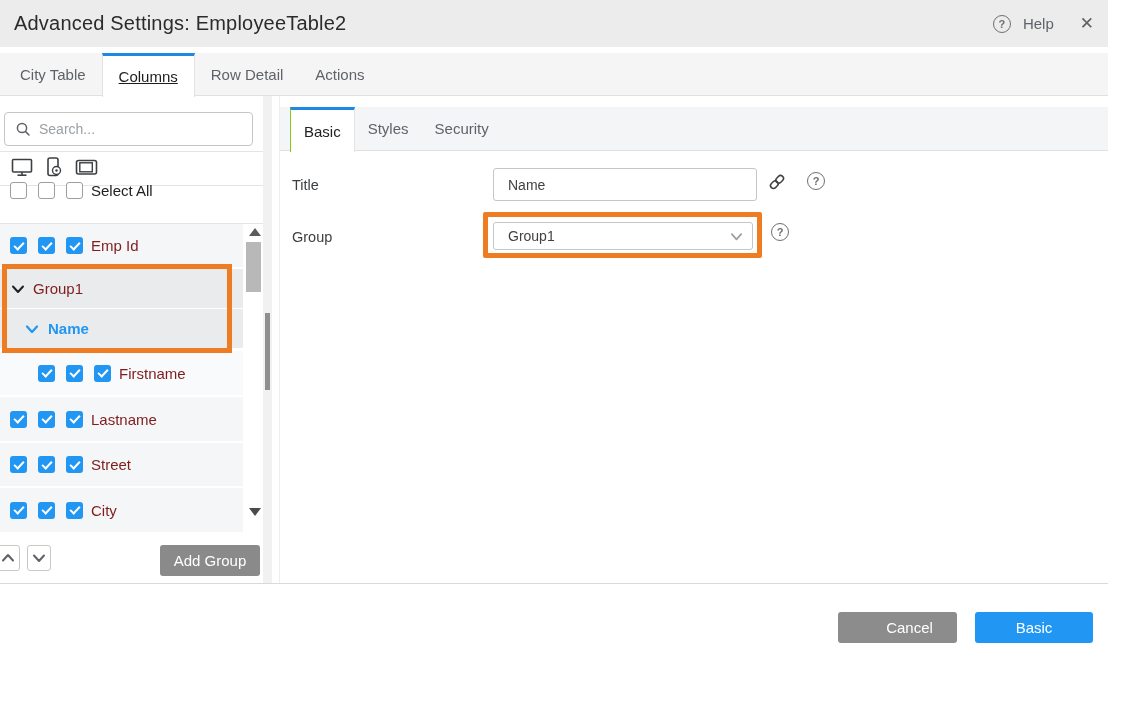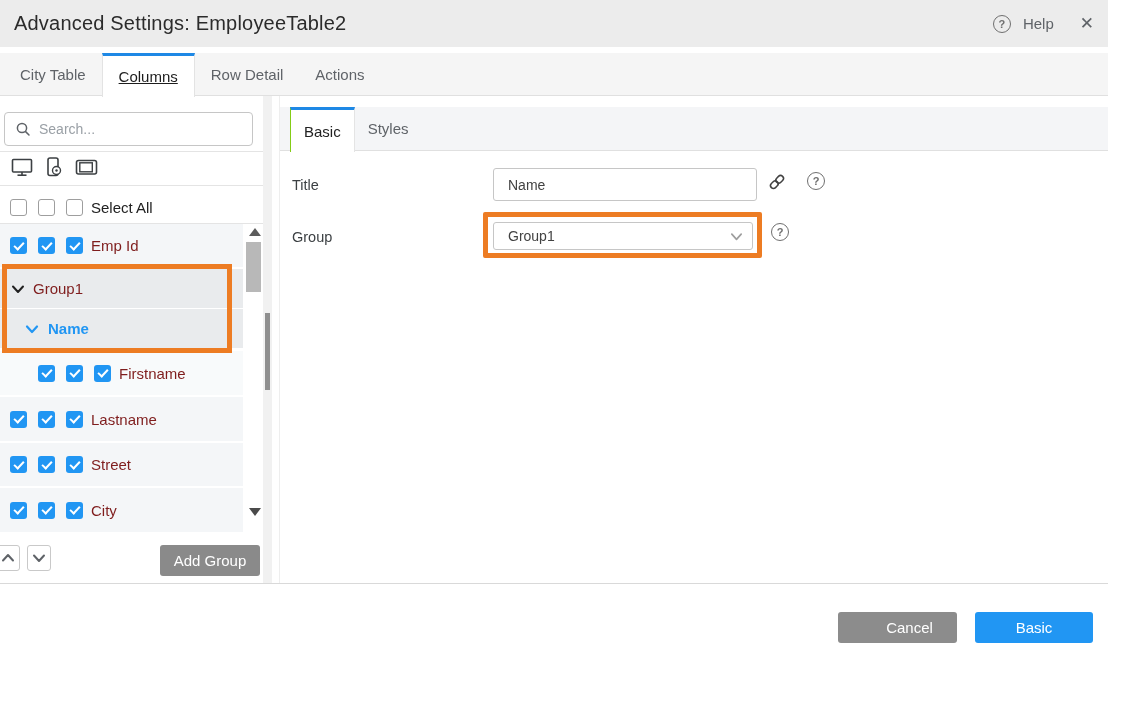--- a/index.html
+++ b/index.html
@@ -31,21 +31,21 @@
   .sidebar { position:absolute; left:0; top:96px; width:263px; height:487px; background:#fff; }
   .search-box { position:absolute; left:4px; top:16px; width:249px; height:34px;
                 border:1px solid #c6c6c6; border-radius:4px; background:#fff;
                 display:flex; align-items:center; }
   .search-box svg { margin-left:10px; flex:none; }
   .search-box input { border:none; outline:none; background:transparent; font-size:14px;
                       font-family:"Liberation Sans", sans-serif; color:#424242; margin-left:8px; width:190px; }
   .search-box input::placeholder { color:#9aa0a6; }
   .side-hr { position:absolute; left:0; width:263px; height:1px; background:#e4e4e4; }
   .devices { position:absolute; left:10px; top:59px; display:flex; align-items:center; gap:9px; }
-  .sel-row { position:absolute; left:0; top:94px; width:314px; height:34px; display:flex; align-items:center; }
+  .sel-row { position:absolute; left:0; top:77px; width:314px; height:34px; display:flex; align-items:center; }
   .sel-row .lbl { font-size:15px; color:#212121; margin-left:8px; }
   .plus-btn { position:absolute; right:9px; top:4px; width:25px; height:25px; background:#2196f3;
               border-radius:4px; color:#fff; font-size:19px; display:flex; align-items:center;
               justify-content:center; cursor:pointer; line-height:1; padding-bottom:2px; }
 
   .cb { width:17px; height:17px; border-radius:3px; display:inline-block; flex:none; }
   .cb + .cb { margin-left:11px; }
   .cb.on { background:#2196f3; position:relative; }
   .cb.on::after { content:""; position:absolute; left:5.5px; top:2.5px; width:4px; height:8px;
                   border:solid #fff; border-width:0 2px 2px 0; transform:rotate(43deg); }
@@ -246,20 +246,21 @@
     </div>
     <button class="addgrp-btn">Add Group</button>
   </div>
 
   <div class="v-divider"></div>
 
   <div class="panel">
     <div class="subtabbar">
       <div class="subtab active">Basic</div>
       <div class="subtab">Styles</div>
+      <div class="subtab">Security</div>
     </div>
 
     <div class="fld-label" style="top:81px">Title</div>
     <input class="txt-input" type="text" value="Name" style="">
     <span class="icon-btn" style="left:487px; top:76px">
       <svg width="20" height="20" viewBox="0 0 24 24">
         <g transform="rotate(-45 12 12)" fill="none" stroke="#424242" stroke-width="1.8">
           <rect x="2.5" y="8.5" width="10" height="7" rx="3.5"></rect>
           <rect x="11.5" y="8.5" width="10" height="7" rx="3.5"></rect>
         </g>

